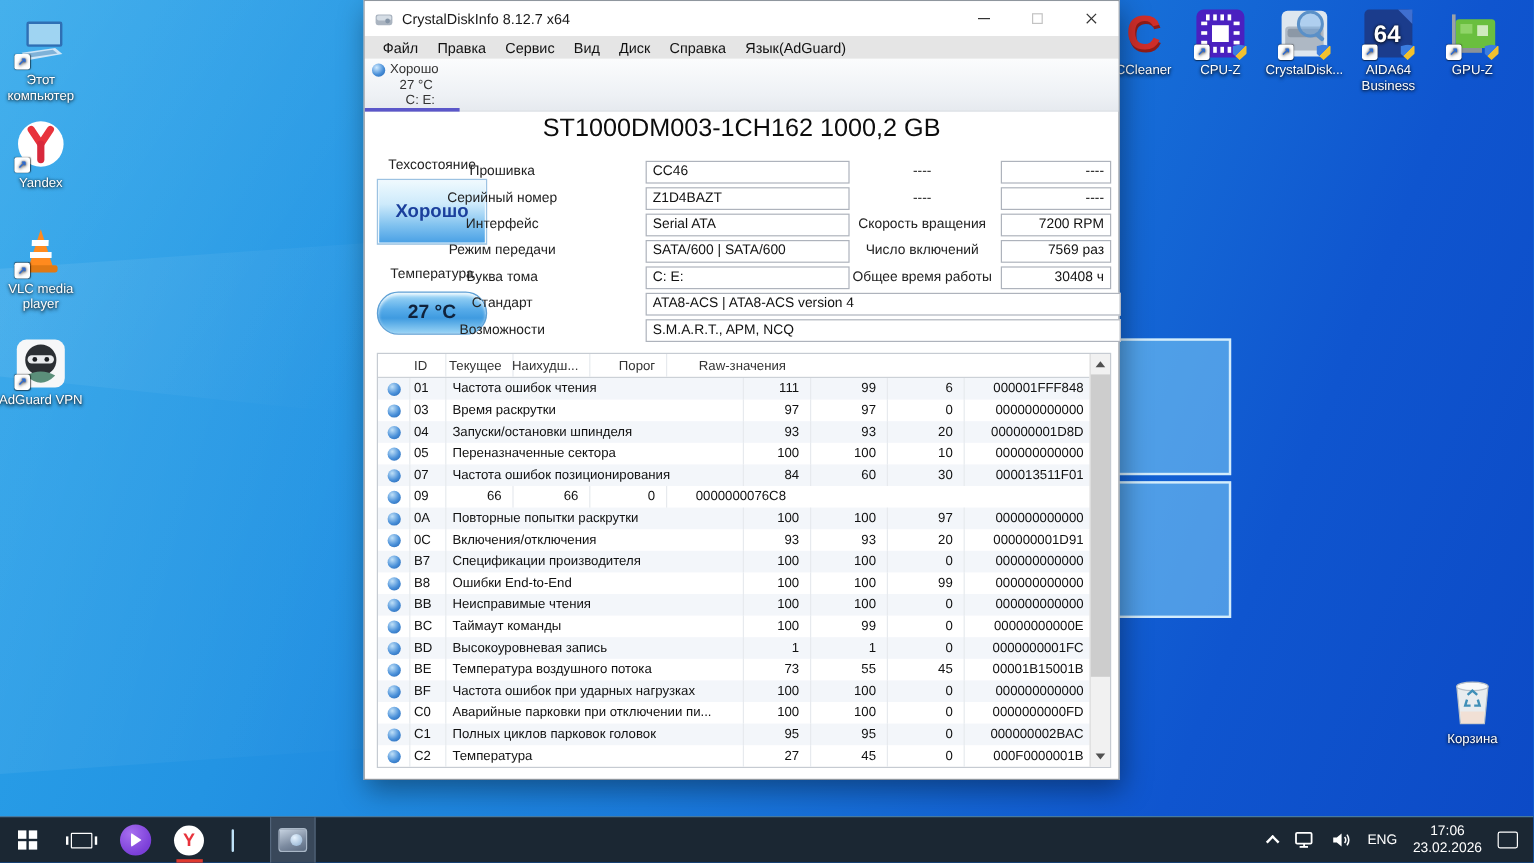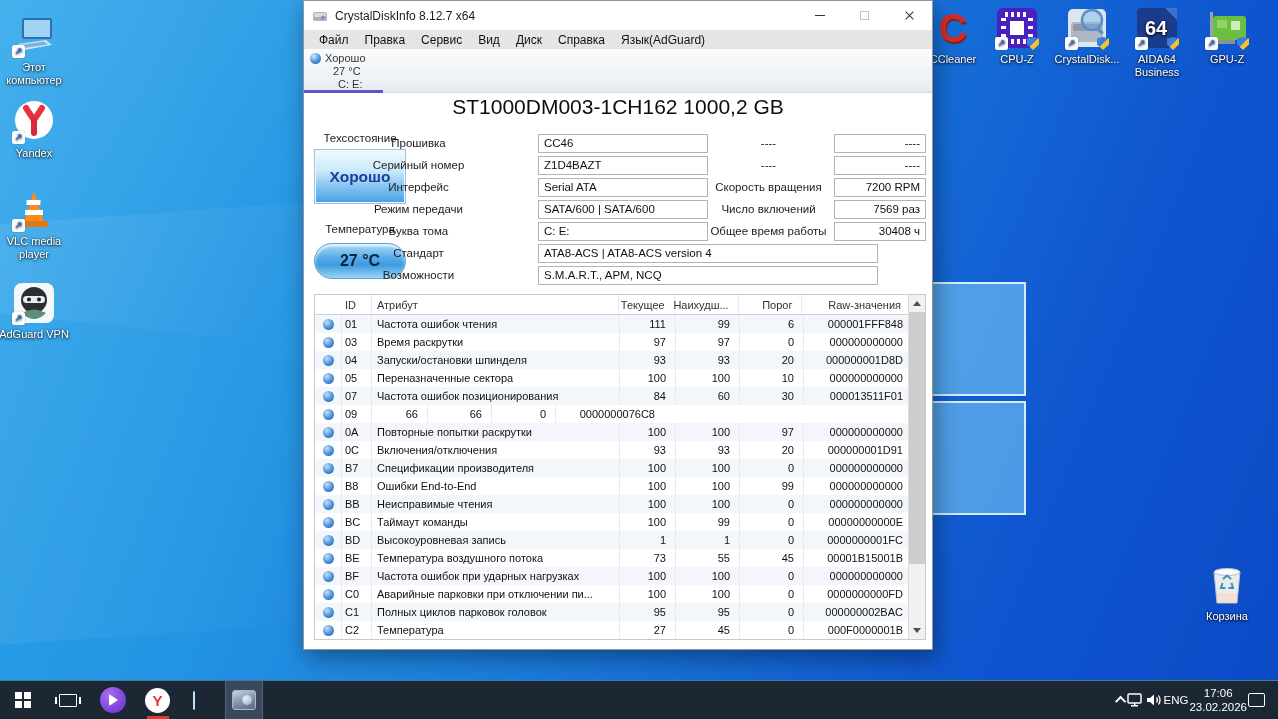--- a/index.html
+++ b/index.html
@@ -72,21 +72,21 @@
 
   .f-row { display:flex; align-items:center; height:22px; }
   .f-label { text-align:center; padding-right:5px; font-size:11.5px; color:#222; white-space:nowrap; }
   .f-box { height:19px; border:1px solid #aeb3bc; background:#fff; font-size:11.5px; color:#111;
     display:flex; align-items:center; padding:0 5px; white-space:nowrap; overflow:hidden; }
   .fleft { position:absolute; left:0; top:38px; }
   .fleft .f-label { width:234px; } .fleft .f-box { width:170px; }
   .fright { position:absolute; left:404px; top:38px; }
   .fright .f-label { width:126px; } .fright .f-box { width:92px; justify-content:flex-end; }
   .fwide { position:absolute; left:0; top:148px; }
-  .fwide .f-label { width:234px; } .fwide .f-box { width:340px; }
+  .fwide .f-label { width:234px; } .fwide .f-box { width:396px; }
 
   
   .smart { position:absolute; left:10px; top:200px; width:612px; height:346px;
     border:1px solid #c6cbd2; background:#fff; font-size:11px; }
   .sh { display:flex; height:20px; align-items:center; border-bottom:1px solid #ccd1d7;
     color:#333; padding-left:27px; width:593px; }
   .sh span, .srow span { display:flex; align-items:center; height:100%; border-right:1px solid #e7eaee; }
   .c-id { width:30px; padding-left:3px; }
   .c-attr { width:248px; padding-left:5px; white-space:nowrap; overflow:hidden; }
   .c-cur { width:56px; justify-content:flex-end; padding-right:9px; }
@@ -120,21 +120,21 @@
   .ybr { width:25px; height:25px; border-radius:50%; background:#fff; display:flex; align-items:center; justify-content:center;
     color:#e8333c; font-weight:800; font-size:15px; }
   .runline { position:absolute; bottom:0; left:50%; transform:translateX(-50%); width:22px; height:3px; background:#e0392f; }
   .expl { position:relative; width:20px; height:16px; }
   .expl .scr { width:20px; height:12px; background:linear-gradient(160deg,#8ed0f8,#3f92d8); border:1px solid #bfe2f8; border-radius:1px; }
   .expl .base { width:12px; height:3px; background:#bfe2f8; margin:1px auto 0; }
   .cdi-active { width:38px; background:#39485a; border-left:1px solid #52647a; border-right:1px solid #52647a; }
   .cdi-ic { width:24px; height:20px; border-radius:3px; background:linear-gradient(160deg,#c8d4e2,#7c8ba0 60%,#5a6a80); border:1px solid #aab8c8; position:relative; }
   .cdi-ic::after { content:""; position:absolute; right:3px; top:4px; width:10px; height:10px; border-radius:50%;
     background:radial-gradient(circle at 35% 30%,#e8f4ff,#88aacc); }
-  .tray { margin-left:auto; display:flex; align-items:center; gap:1px; padding-right:13px; font-size:11.5px; }
+  .tray { margin-left:auto; display:flex; align-items:center; gap:13px; padding-right:13px; font-size:11.5px; }
   .chev { width:8px; height:8px; border-left:2px solid #fff; border-top:2px solid #fff; transform:rotate(45deg) translateY(2px); }
   .clock { text-align:center; line-height:14px; font-size:11.5px; }
   .note { width:17px; height:14px; border:1.5px solid #fff; border-radius:2px; }
 
   .label2 { display:block; }
 </style>
 </head>
 <body>
 
 <div class="desktop">
@@ -404,21 +404,20 @@
 
       <div class="f-row">
         <span class="f-label">Возможности</span>
         <span class="f-box">S.M.A.R.T., APM, NCQ</span>
       </div>
     </div>
 
     <div class="smart">
       <div class="sh">
         <span class="c-id">ID</span>
-        <span class="c-attr">Атрибут</span>
         <span class="c-cur">Текущее</span>
         <span class="c-worst">Наихудш...</span>
         <span class="c-thr">Порог</span>
         <span class="c-raw">Raw-значения</span>
       </div>
       <div class="rows">
         <div class="srow">
           <span class="c-orb">
               <i></i>
             </span>

